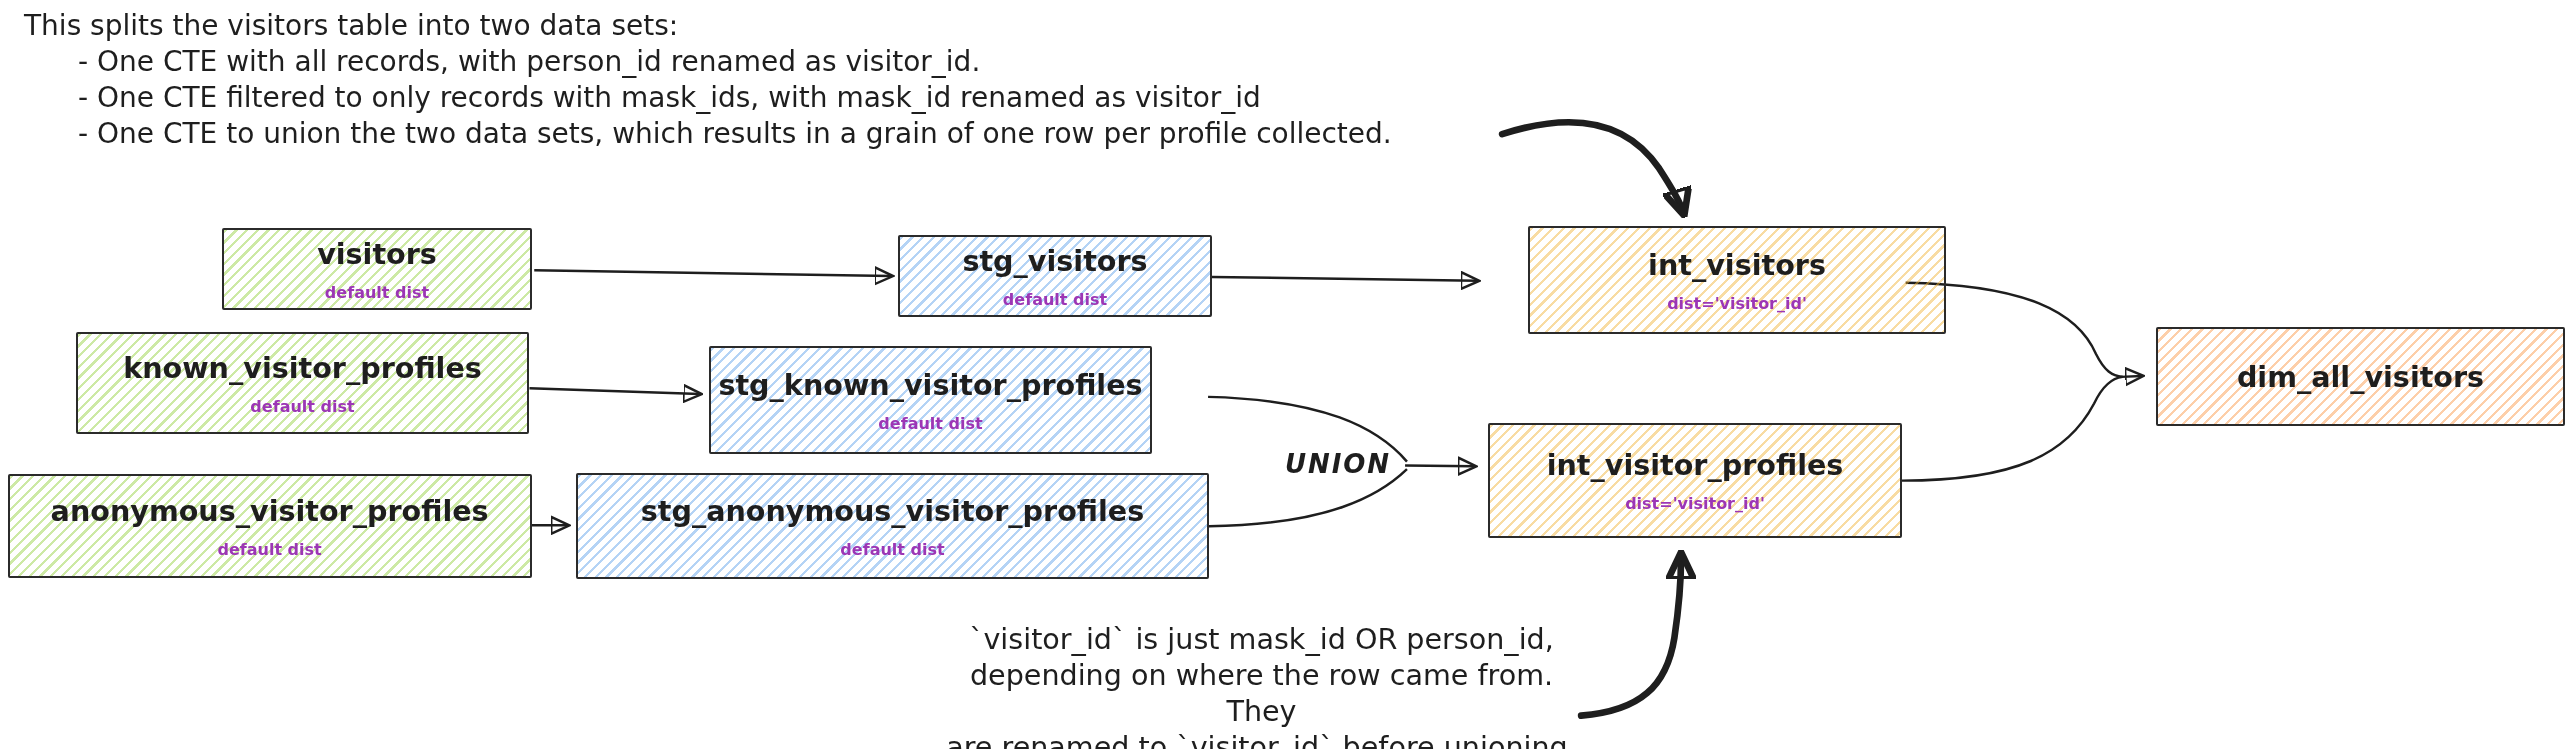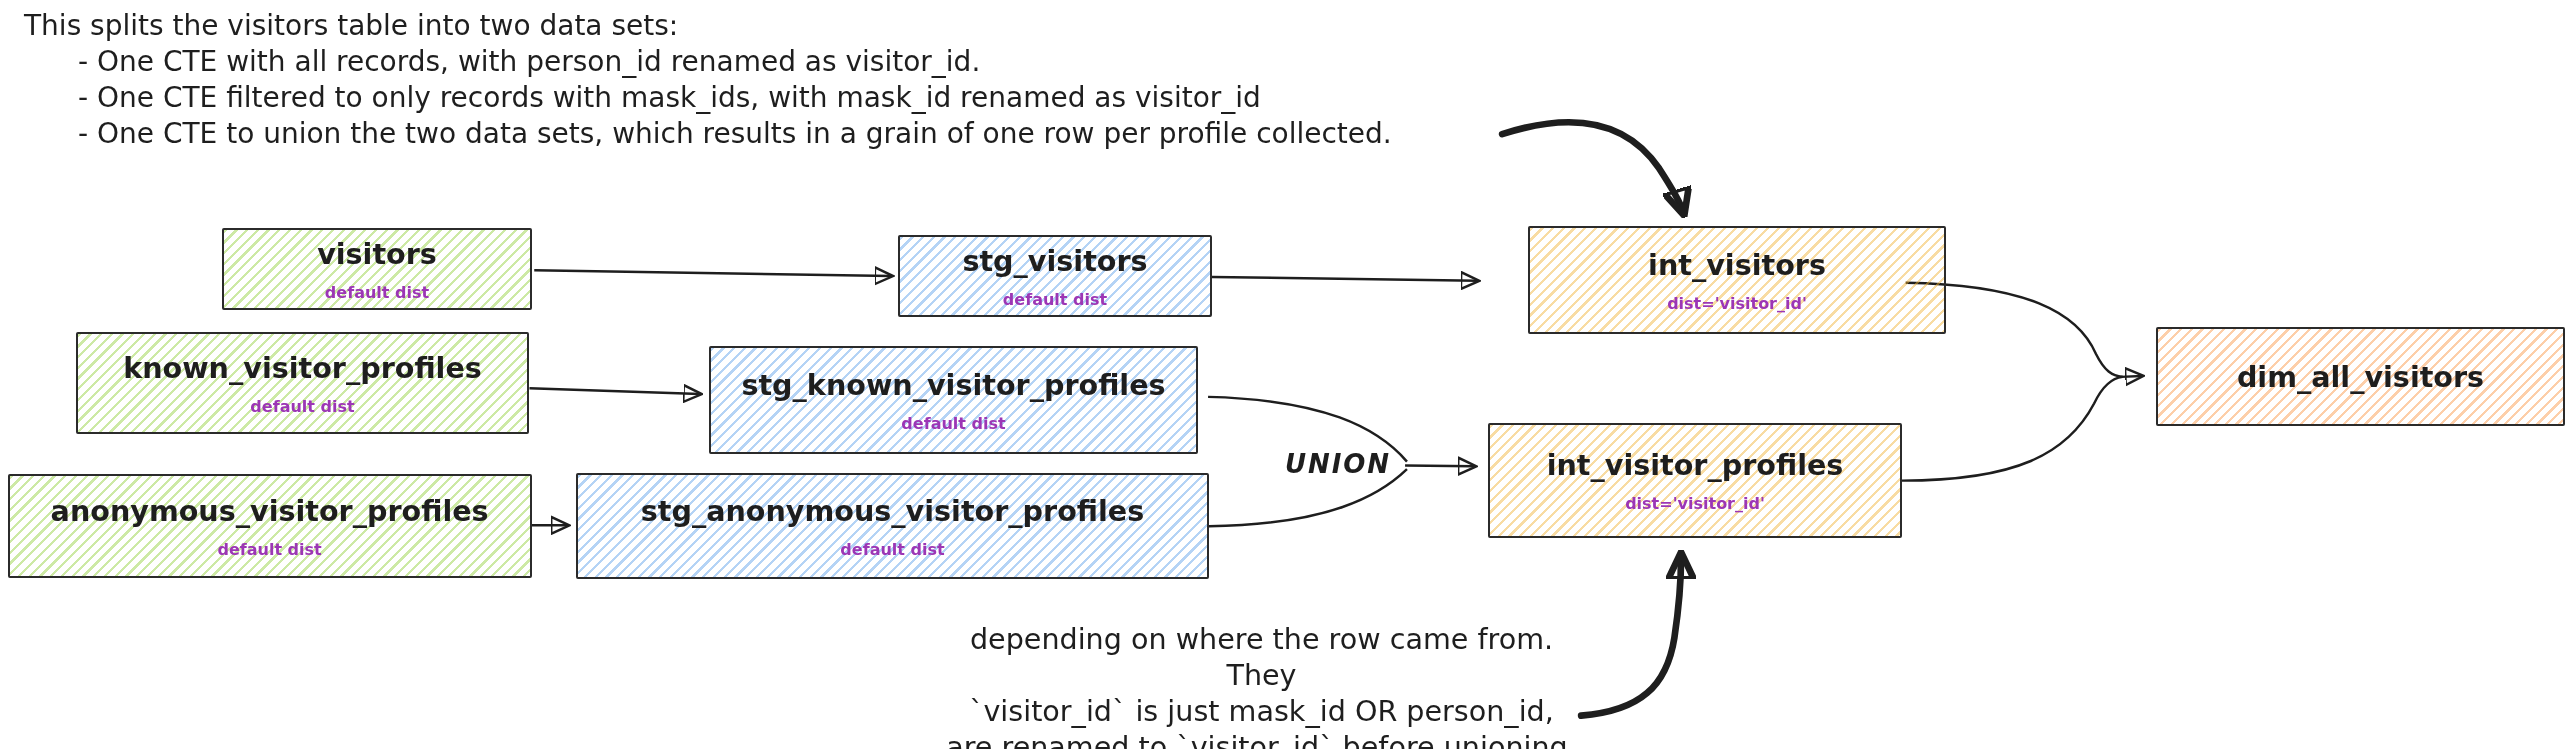--- a/index.html
+++ b/index.html
@@ -73,22 +73,22 @@
   </svg>
 
   <div class="note" style="left:24px;top:7.6px">
     <div>This splits the visitors table into two data sets:</div>
     <div class="bullet">- One CTE with all records, with person_id renamed as visitor_id.</div>
     <div class="bullet">- One CTE filtered to only records with mask_ids, with mask_id renamed as visitor_id</div>
     <div class="bullet">- One CTE to union the two data sets, which results in a grain of one row per profile collected.</div>
   </div>
 
   <div class="note bottom-note" style="left:938px;top:621px;width:647px">
+    <div>`visitor_id` is just mask_id OR person_id,</div>
     <div>depending on where the row came from. They</div>
-    <div>`visitor_id` is just mask_id OR person_id,</div>
     <div>are renamed to `visitor_id` before unioning.</div>
   </div>
 
   <div class="union-label" style="left:1285px;top:449px">UNION</div>
 
   <div class="node green" style="left:222px;top:228px;width:310px;height:82px">
     <div class="node-title">visitors</div>
     <div class="node-sub">default dist</div>
   </div>
 
@@ -100,21 +100,21 @@
   <div class="node yellow" style="left:1528px;top:226px;width:418px;height:108px">
     <div class="node-title">int_visitors</div>
     <div class="node-sub">dist='visitor_id'</div>
   </div>
 
   <div class="node green" style="left:76px;top:332px;width:453px;height:102px">
     <div class="node-title">known_visitor_profiles</div>
     <div class="node-sub">default dist</div>
   </div>
 
-  <div class="node blue" style="left:709px;top:346px;width:489px;height:108px">
+  <div class="node blue" style="left:709px;top:346px;width:443px;height:108px">
     <div class="node-title">stg_known_visitor_profiles</div>
     <div class="node-sub">default dist</div>
   </div>
 
   <div class="node yellow" style="left:1488px;top:423px;width:414px;height:115px">
     <div class="node-title">int_visitor_profiles</div>
     <div class="node-sub">dist='visitor_id'</div>
   </div>
 
   <div class="node green" style="left:7.6px;top:474px;width:524px;height:104px">

